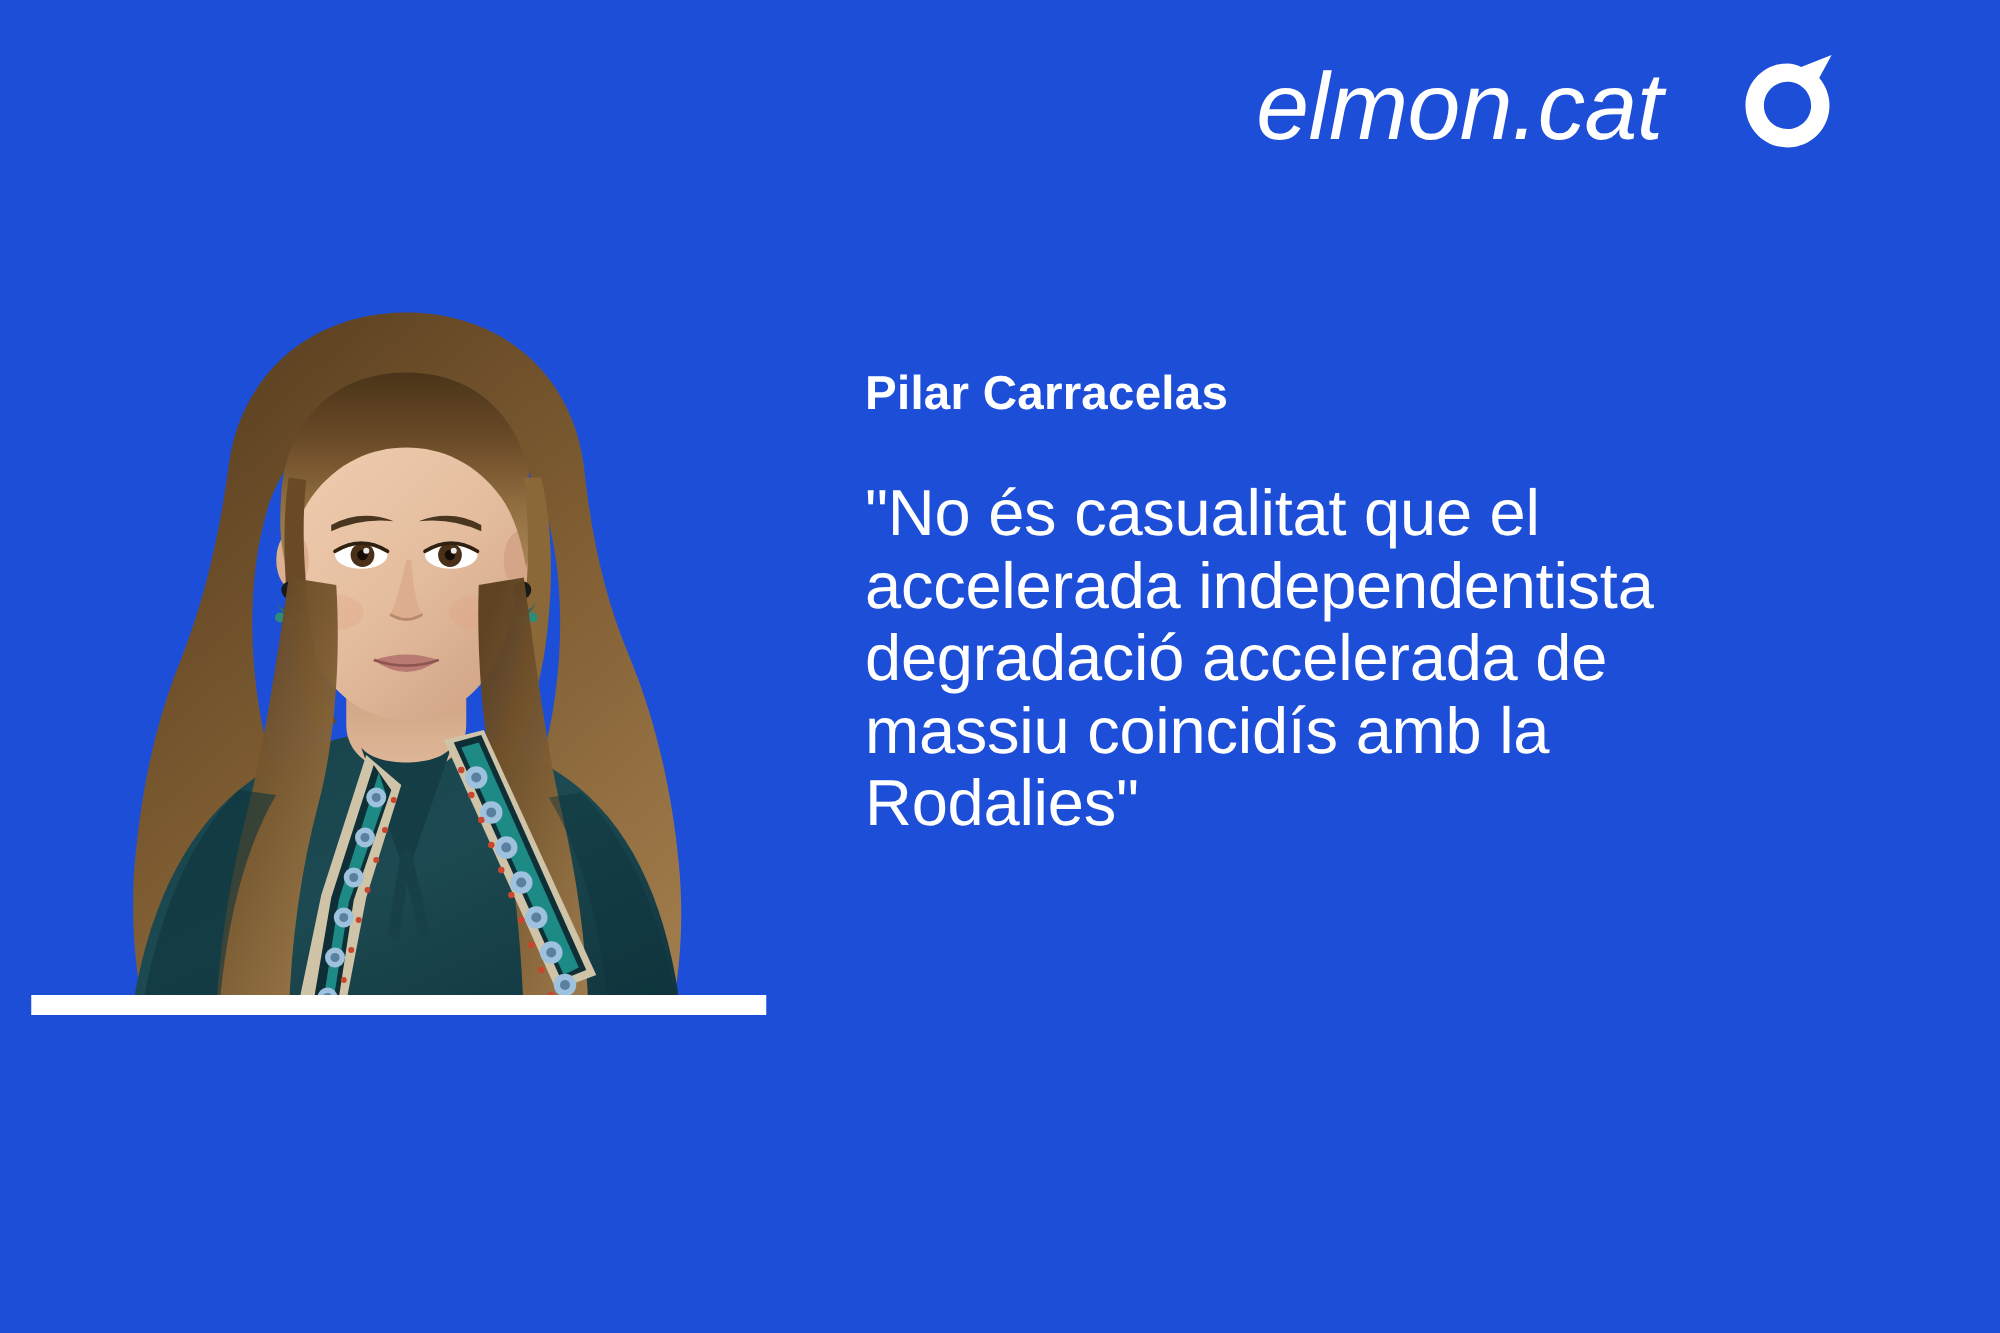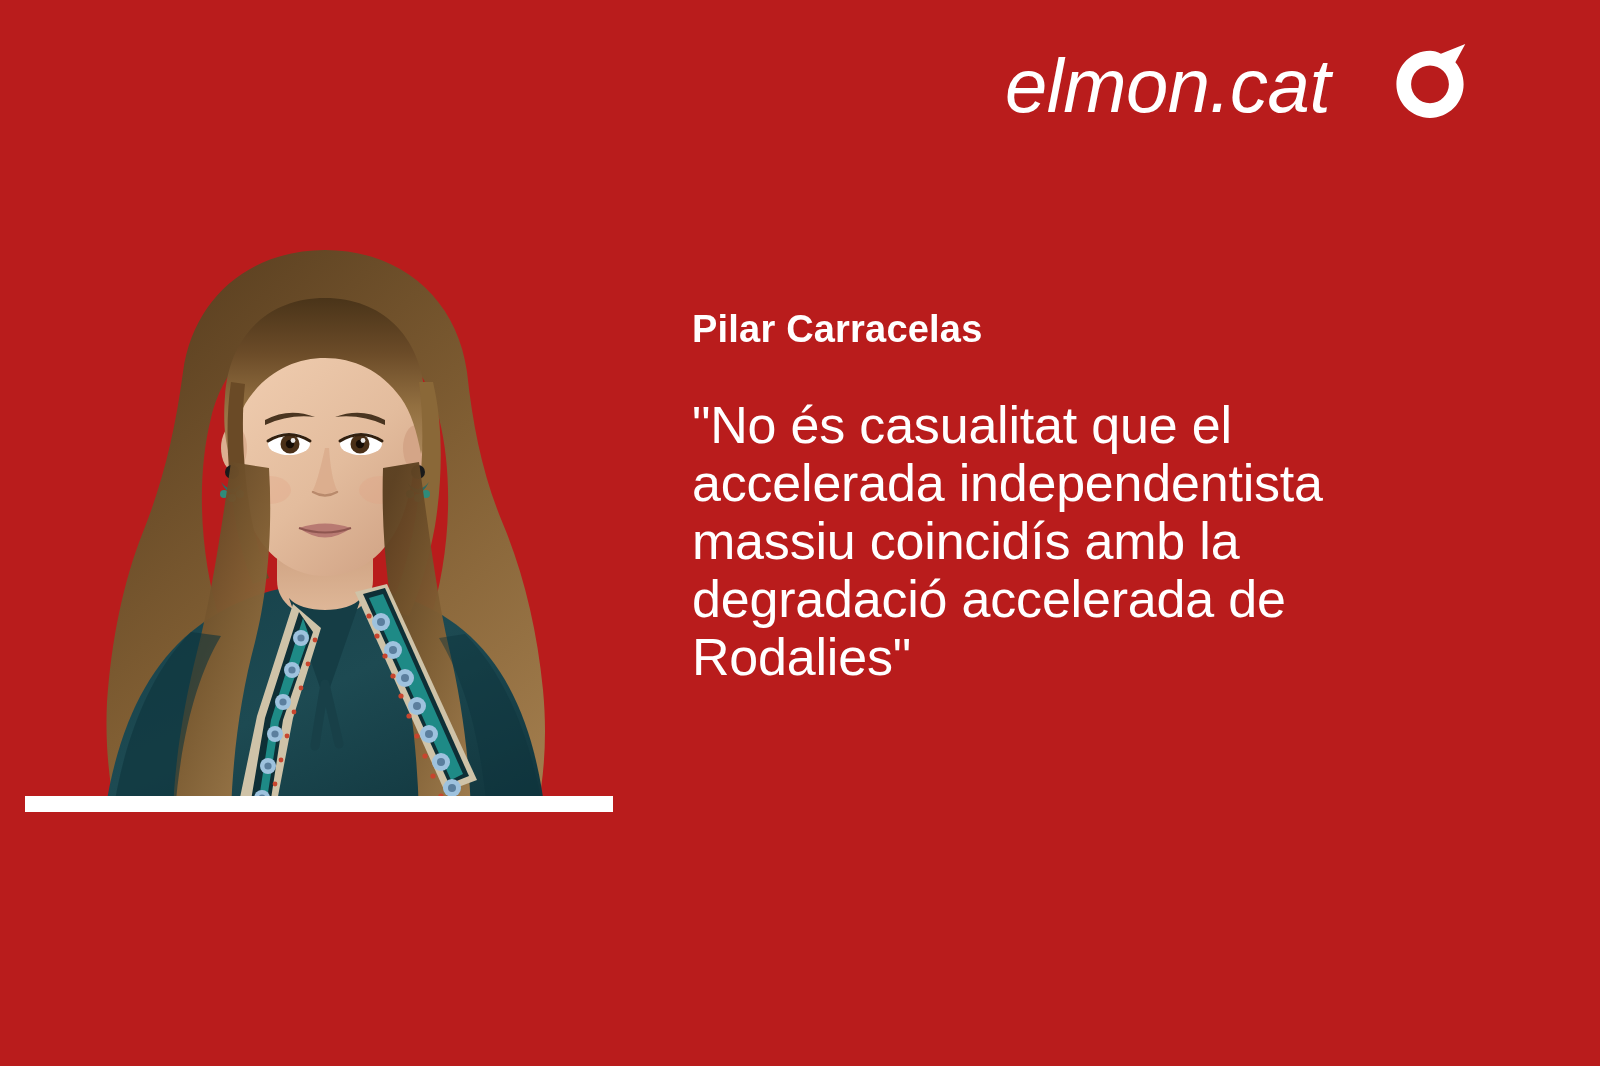--- a/index.html
+++ b/index.html
@@ -10,21 +10,21 @@
     width: 1600px;
     height: 1066px;
     overflow: hidden;
     font-family: "Liberation Sans", sans-serif;
   }
 
   #card {
     position: relative;
     width: 1600px;
     height: 1066px;
-    background: #b91c1c;
+    background: #1d4ed8;
     overflow: hidden;
   }
 
   
   #brand {
     position: absolute;
     top: 44px;
     right: 128px;
     display: flex;
     align-items: center;
@@ -71,21 +71,21 @@
     top: 796px;
     width: 588px;
     height: 16px;
     background: #FFFFFF;
   }
 
   
   #text-block {
     position: absolute;
     left: 692px;
-    top: 308px;
+    top: 294px;
     width: 700px;
   }
   #speaker-name {
     font-family: "Liberation Sans", sans-serif;
     font-weight: bold;
     font-size: 38px;
     line-height: 1.15;
     color: #FFFFFF;
     letter-spacing: 0.2px;
     margin: 0;
@@ -367,19 +367,19 @@
   </div>
 
   <div id="rule"></div>
 
   <div id="text-block">
     <div id="speaker-name">Pilar Carracelas</div>
 
     <blockquote id="quote">
       <span class="quote-line">"No és casualitat que el</span>
       <span class="quote-line">accelerada independentista</span>
+      <span class="quote-line">degradació accelerada de</span>
       <span class="quote-line">massiu coincidís amb la</span>
-      <span class="quote-line">degradació accelerada de</span>
       <span class="quote-line">Rodalies"</span>
     </blockquote>
   </div>
 
 </div>
 
 </body></html>

